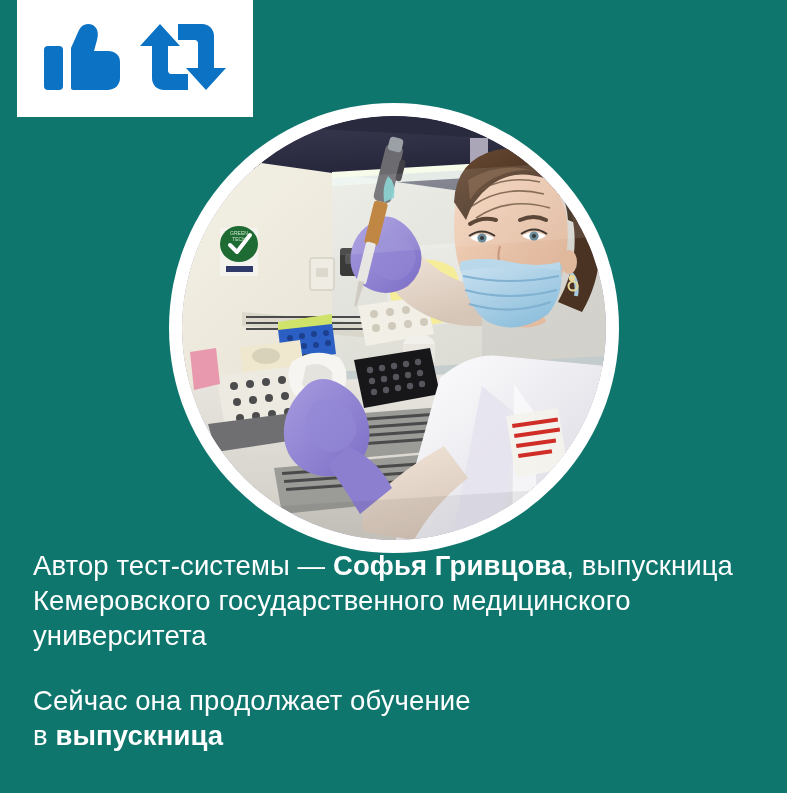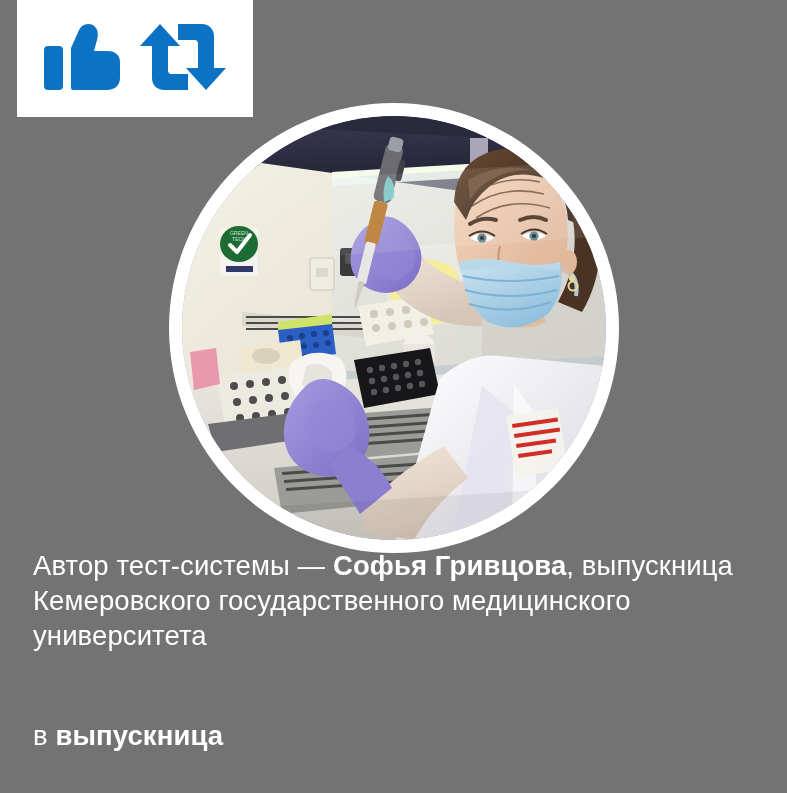--- a/index.html
+++ b/index.html
@@ -5,21 +5,21 @@
 <style>
   html, body {
     margin: 0;
     padding: 0;
     background: #ffffff;
   }
   .card {
     position: relative;
     width: 787px;
     height: 793px;
-    background: #737373;
+    background: #0f766e;
     overflow: hidden;
     font-family: "Liberation Sans", "DejaVu Sans", sans-serif;
   }
 
   
   .logo-badge {
     position: absolute;
     left: 17px;
     top: 0px;
     width: 236px;
@@ -402,17 +402,17 @@
         </g>
       </svg>
     </div>
   </div>
 
   <div class="caption">
 
     <p class="para"><span>Автор тест-системы — </span><span class="bold">Софья Гривцова</span><span>,</span>
       <span>выпускница Кемеровского государственного медицинского университета</span></p>
 
-    <p class="para second"><br><span>в </span><span class="bold">выпускница</span></p>
+    <p class="para second"><span>Сейчас она продолжает обучение</span><br><span>в </span><span class="bold">выпускница</span></p>
 
   </div>
 
 </div>
 
 </body></html>

